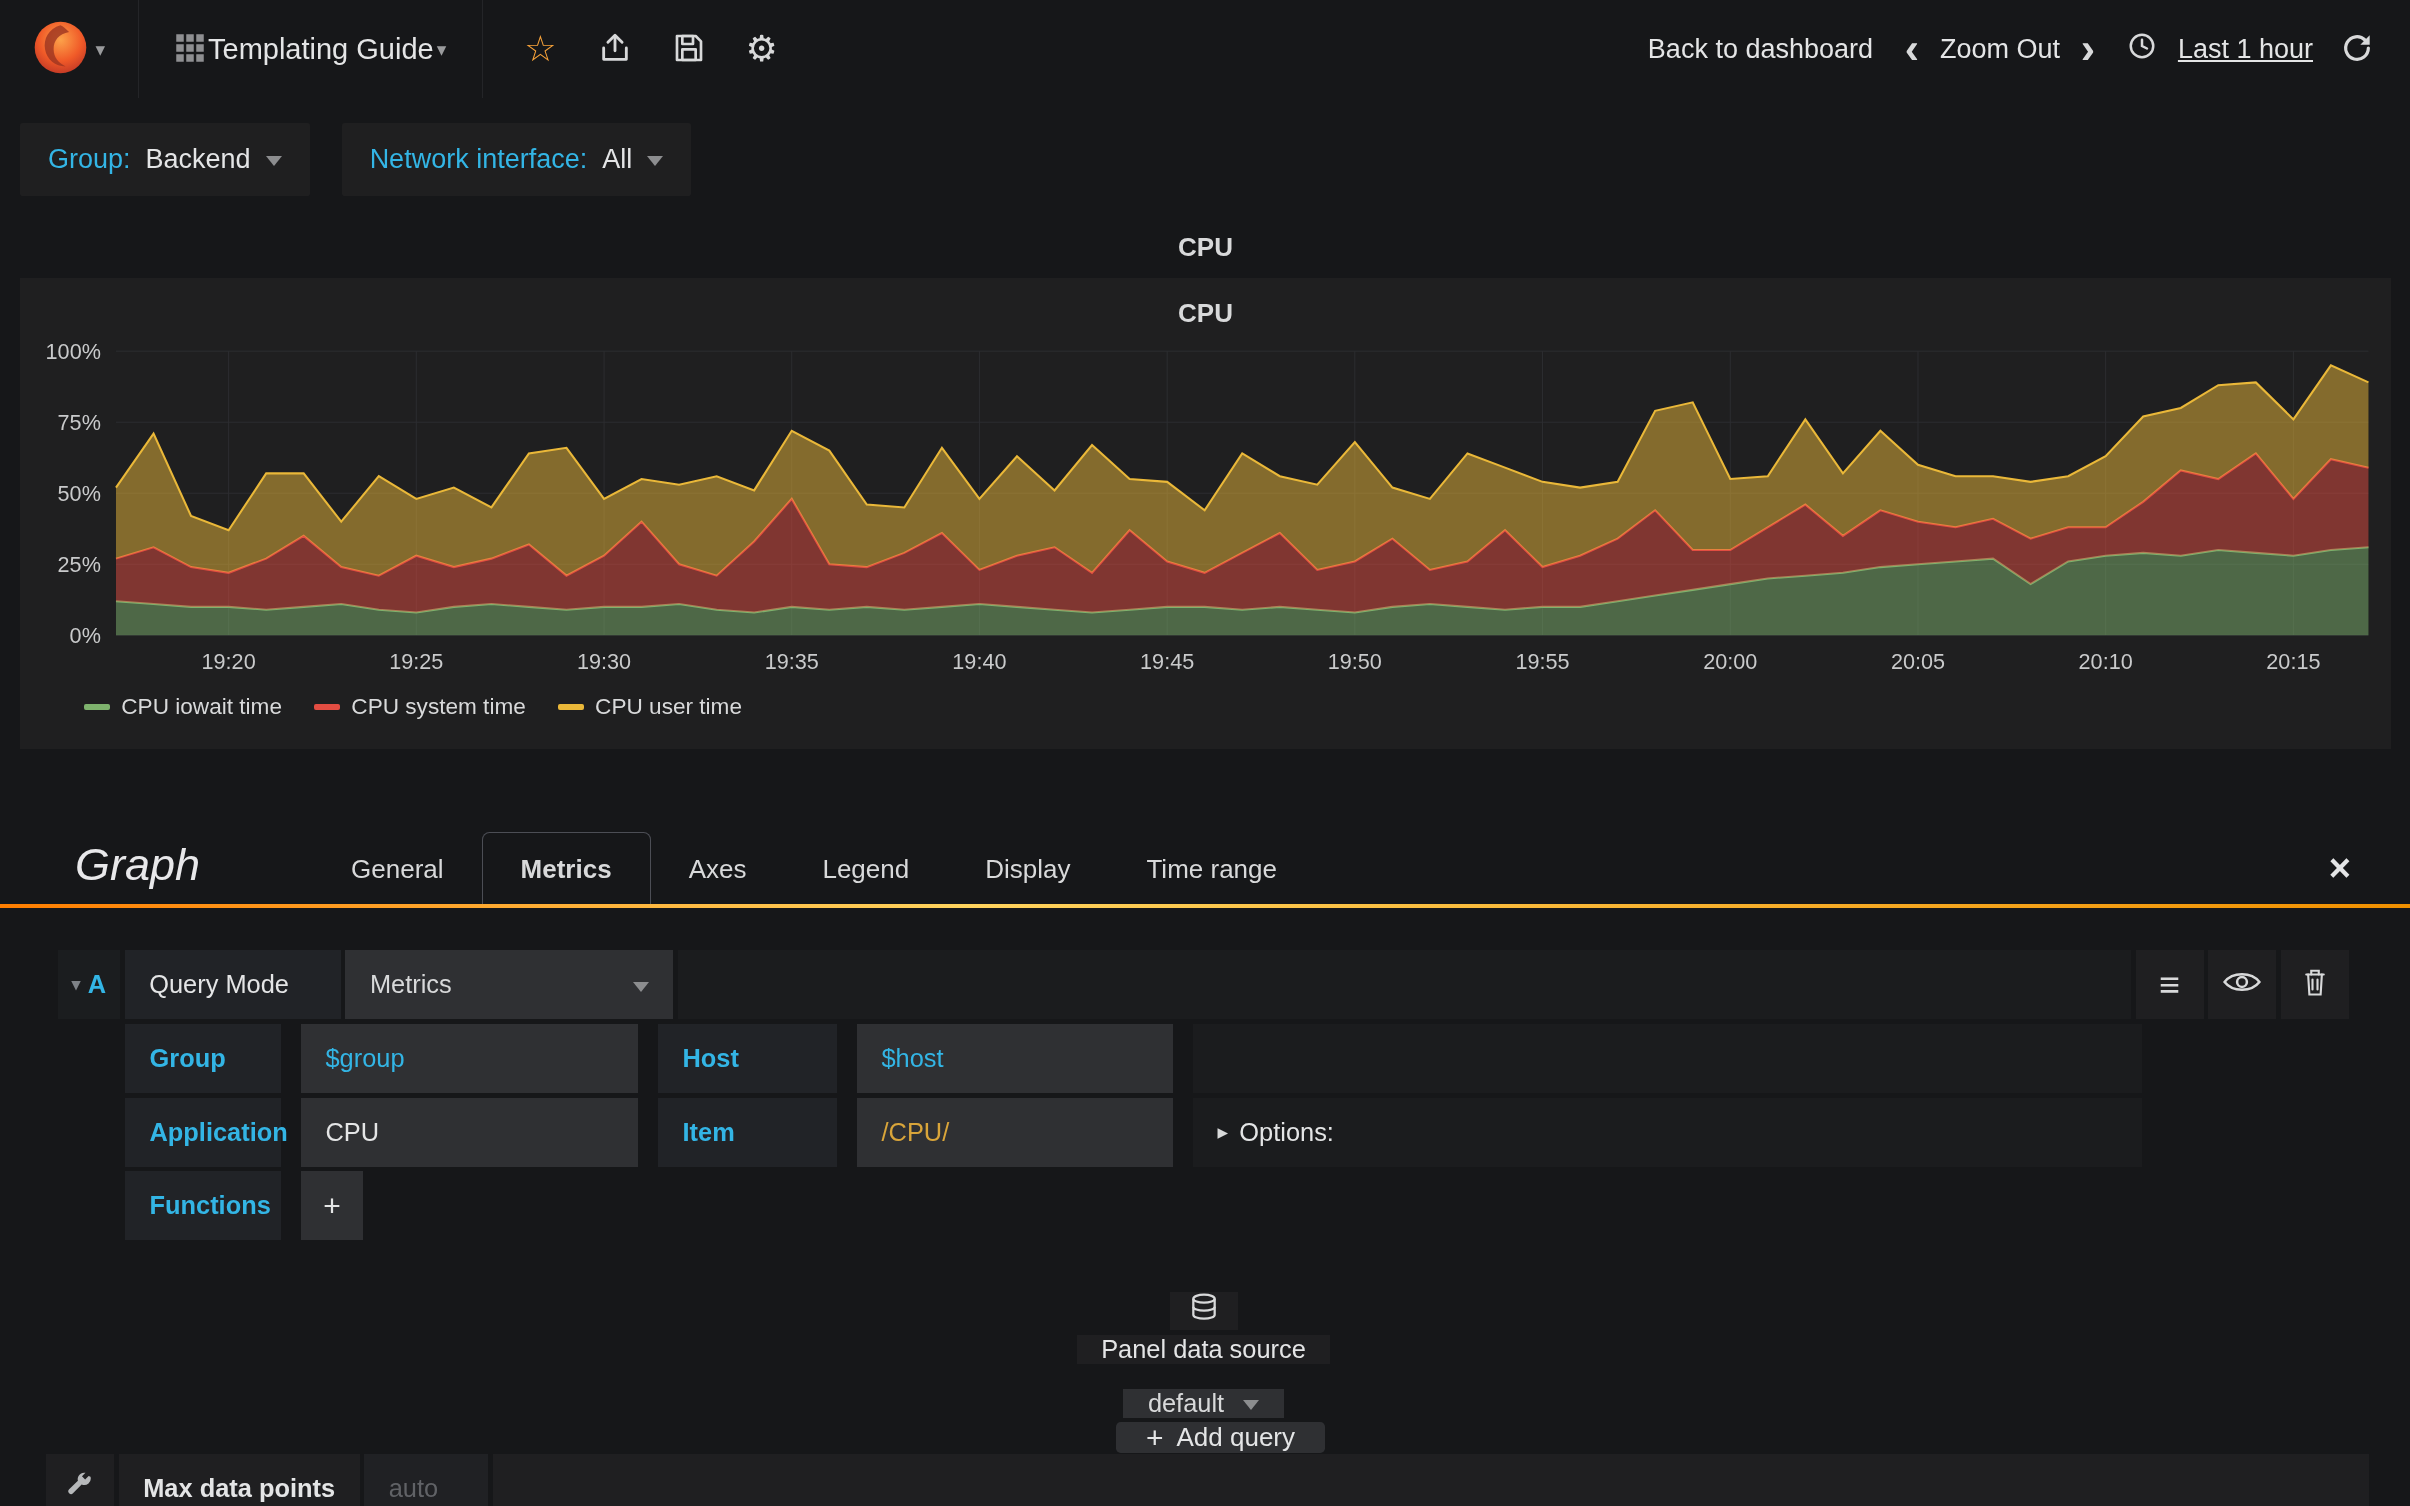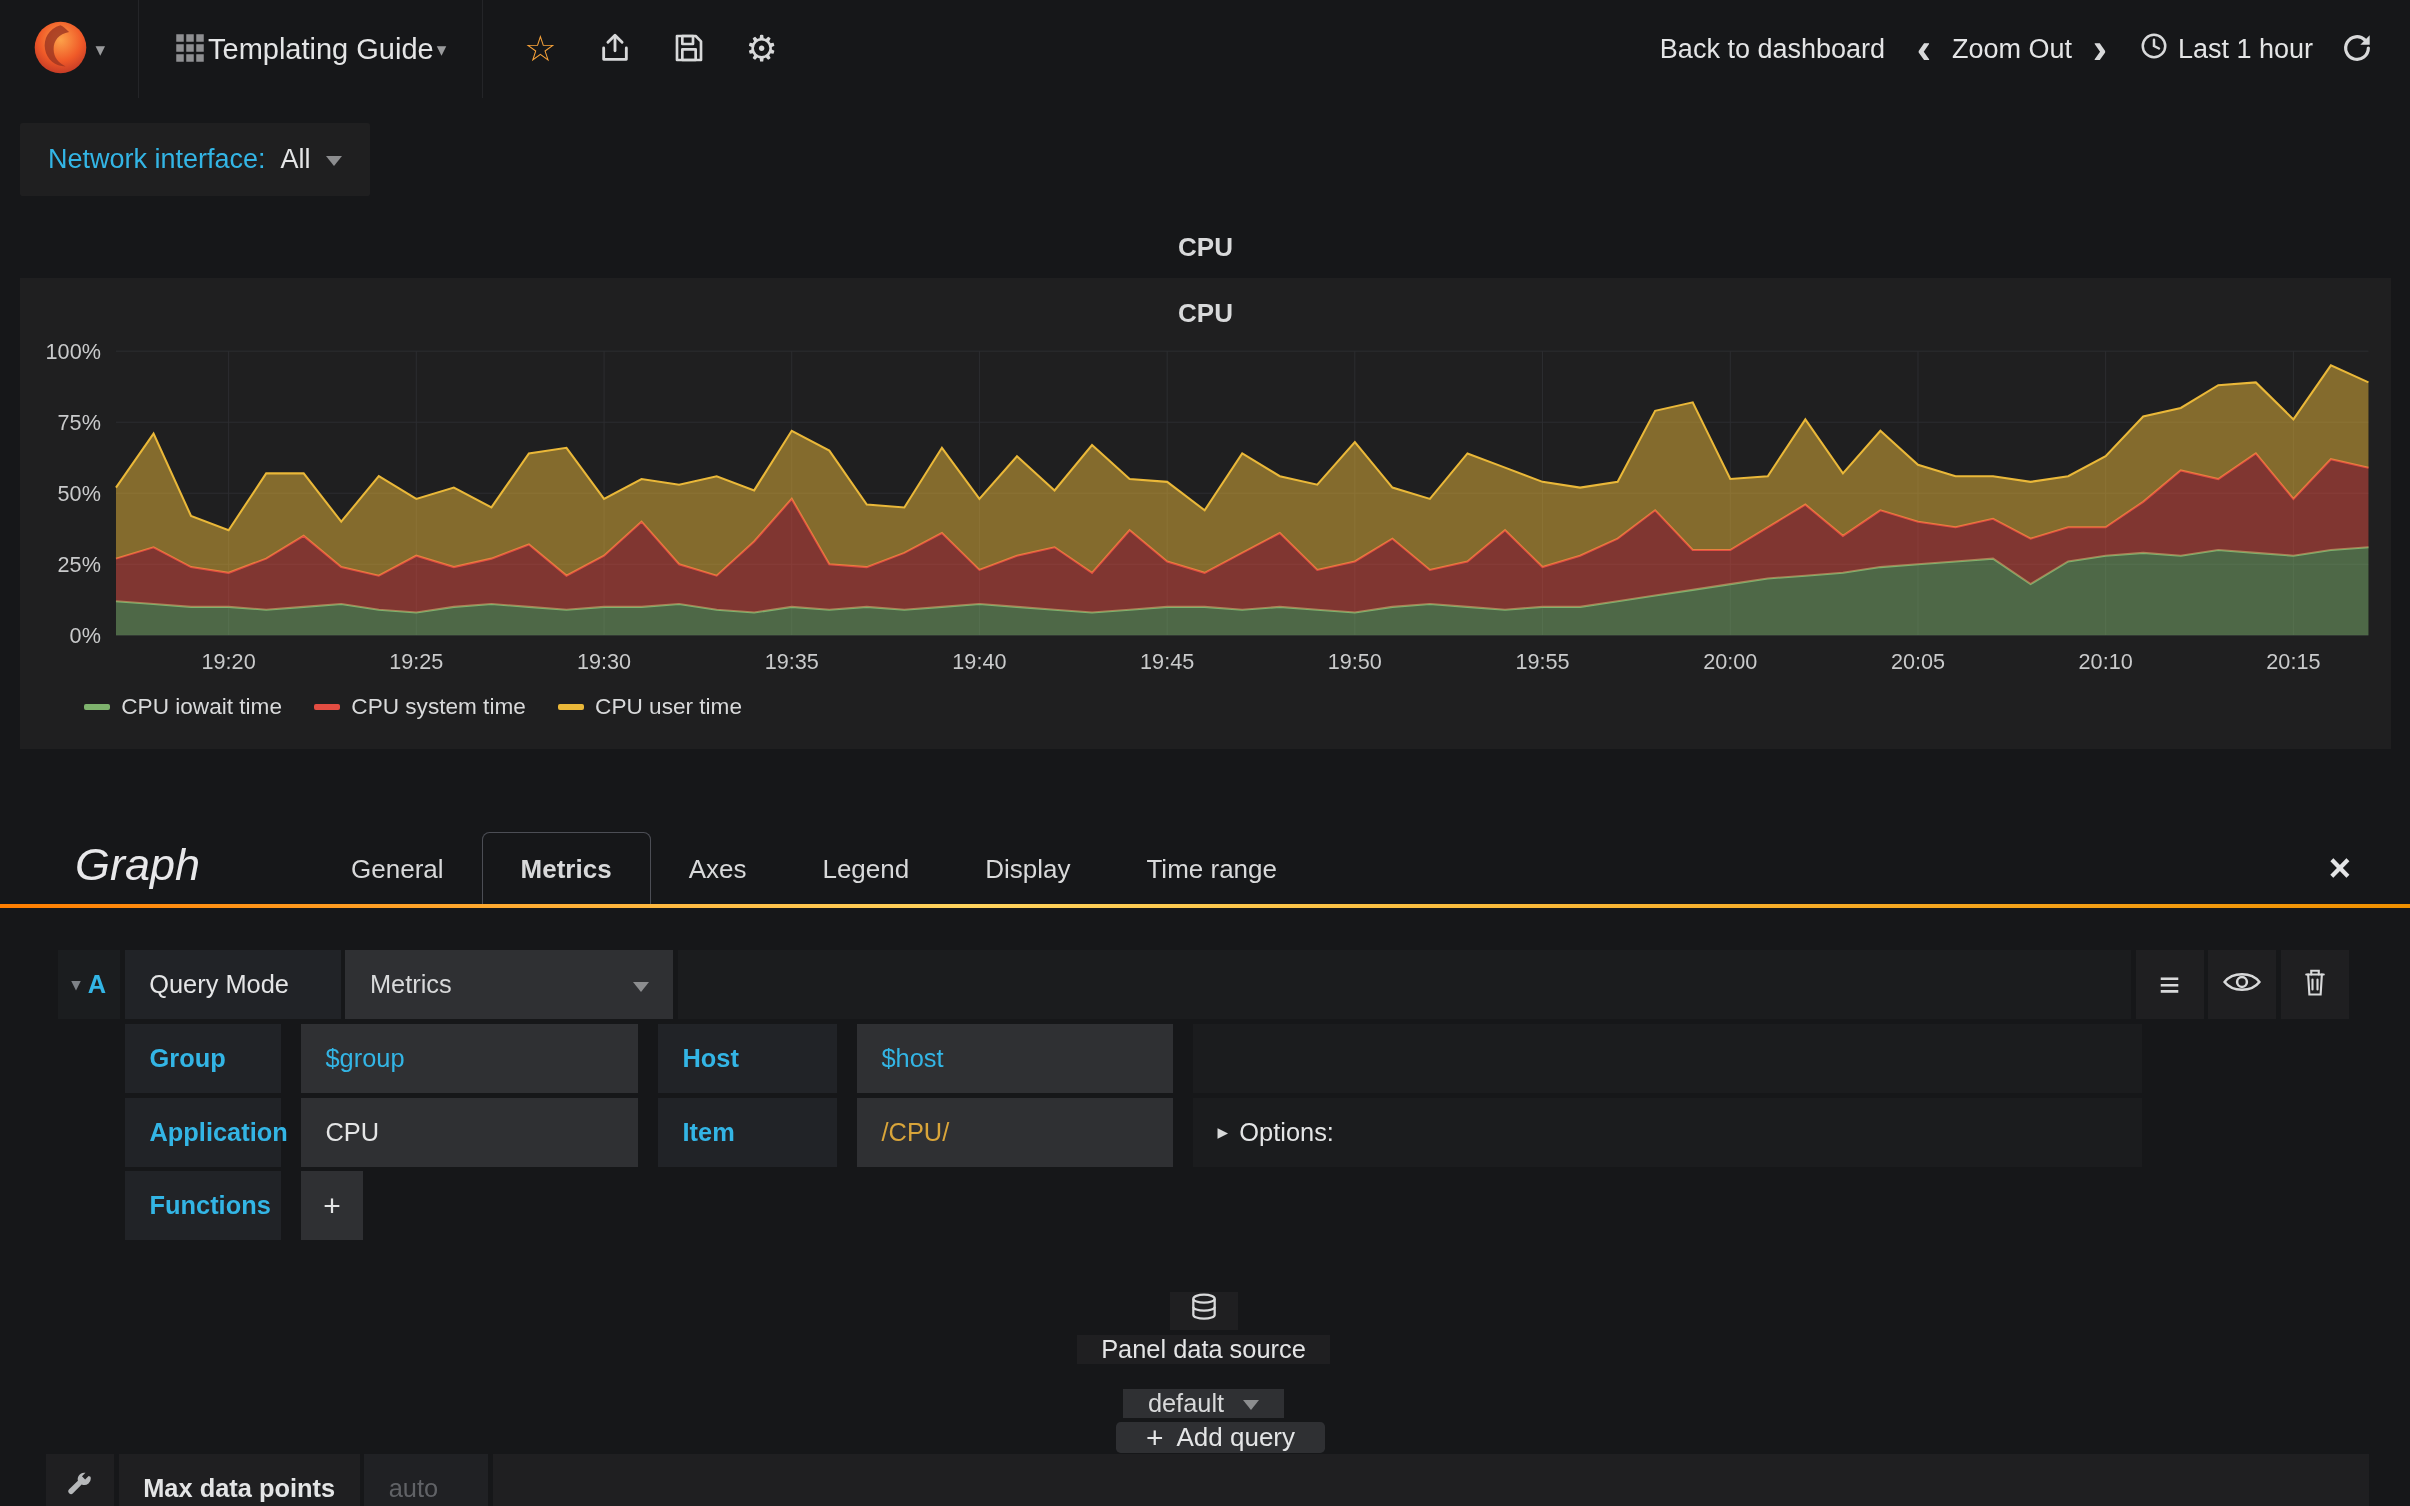--- a/index.html
+++ b/index.html
@@ -15,21 +15,21 @@
   .dash-menu { display:flex; align-items:center; gap:3px; padding:0 36px; height:98px; border-right:0.9px solid #242528; cursor:pointer; }
   .dash-title { font-size:29px; color:#e4e5e6; }
   .caret { font-size:19px; color:#9a9b9d; line-height:1; }
   .nav-icons { display:flex; align-items:center; gap:41px; padding:0 41px; }
   .icon-btn { cursor:pointer; display:flex; align-items:center; justify-content:center; background:none; border:none; padding:0; }
   .star-glyph { font-size:36px; color:#f7a239; line-height:1; }
   .gear-glyph { font-size:36px; color:#d8d9da; line-height:1; }
   .nav-right { margin-left:auto; display:flex; align-items:center; gap:28px; padding-right:38px; font-size:27px; color:#e4e5e6; }
   .nav-right .text-btn { cursor:pointer; font-weight:500; }
   .chev { font-size:43px; line-height:0.6; color:#d8d9da; cursor:pointer; padding:0 3.8px; font-weight:bold; }
-  .time-picker { display:flex; align-items:center; gap:9px; cursor:pointer; }
+  .time-picker { display:flex; align-items:center; gap:21px; cursor:pointer;text-decoration:underline; }
   .zoom-group { display:flex; align-items:center; gap:17px; }
   
   .var-row { display:flex; gap:32px; padding:24.5px 20px 19px 20px; }
   .var-btn { background:#1f1f20; height:73px; display:flex; align-items:center; gap:15px; padding:0 28px; border-radius:2.8px; font-size:27px; cursor:pointer; }
   .var-label { color:#33b5e5; }
   .var-value { color:#e4e5e6; }
   .tri-down { width:0; height:0; border-left:8.5px solid transparent; border-right:8.5px solid transparent; border-top:10.4px solid #8c8d8f; margin-top:3.8px; }
   
   .panel-header { text-align:center; font-size:26px; font-weight:bold; color:#d8d9da; padding:17px 0 15px 0; cursor:pointer; }
   .panel { margin:0 20px; background:#1f1f20; height:471px; padding:7.5px 15px 0 15px; }
@@ -174,20 +174,25 @@
         <svg width="32" height="32" viewBox="0 0 24 24" fill="none" stroke="#d8d9da" stroke-width="2.4" stroke-linecap="round">
           <path d="M20.5 12 a8.5 8.5 0 1 1 -2.5 -6"></path>
           <polygon points="21.5,2.5 21.5,9.5 14.5,9.5" fill="#d8d9da" stroke="none"></polygon>
         </svg>
       </span>
     </button>
   </div>
 </header>
 
 <div class="var-row">
+  <div class="var-btn">
+    <span class="var-label">Group:</span>
+    <span class="var-value">Backend</span>
+    <span class="tri-down"></span>
+  </div>
   <div class="var-btn">
     <span class="var-label">Network interface:</span>
     <span class="var-value">All</span>
     <span class="tri-down"></span>
   </div>
 </div>
 
 <div class="panel-header">CPU</div>
 
 <section class="panel">

